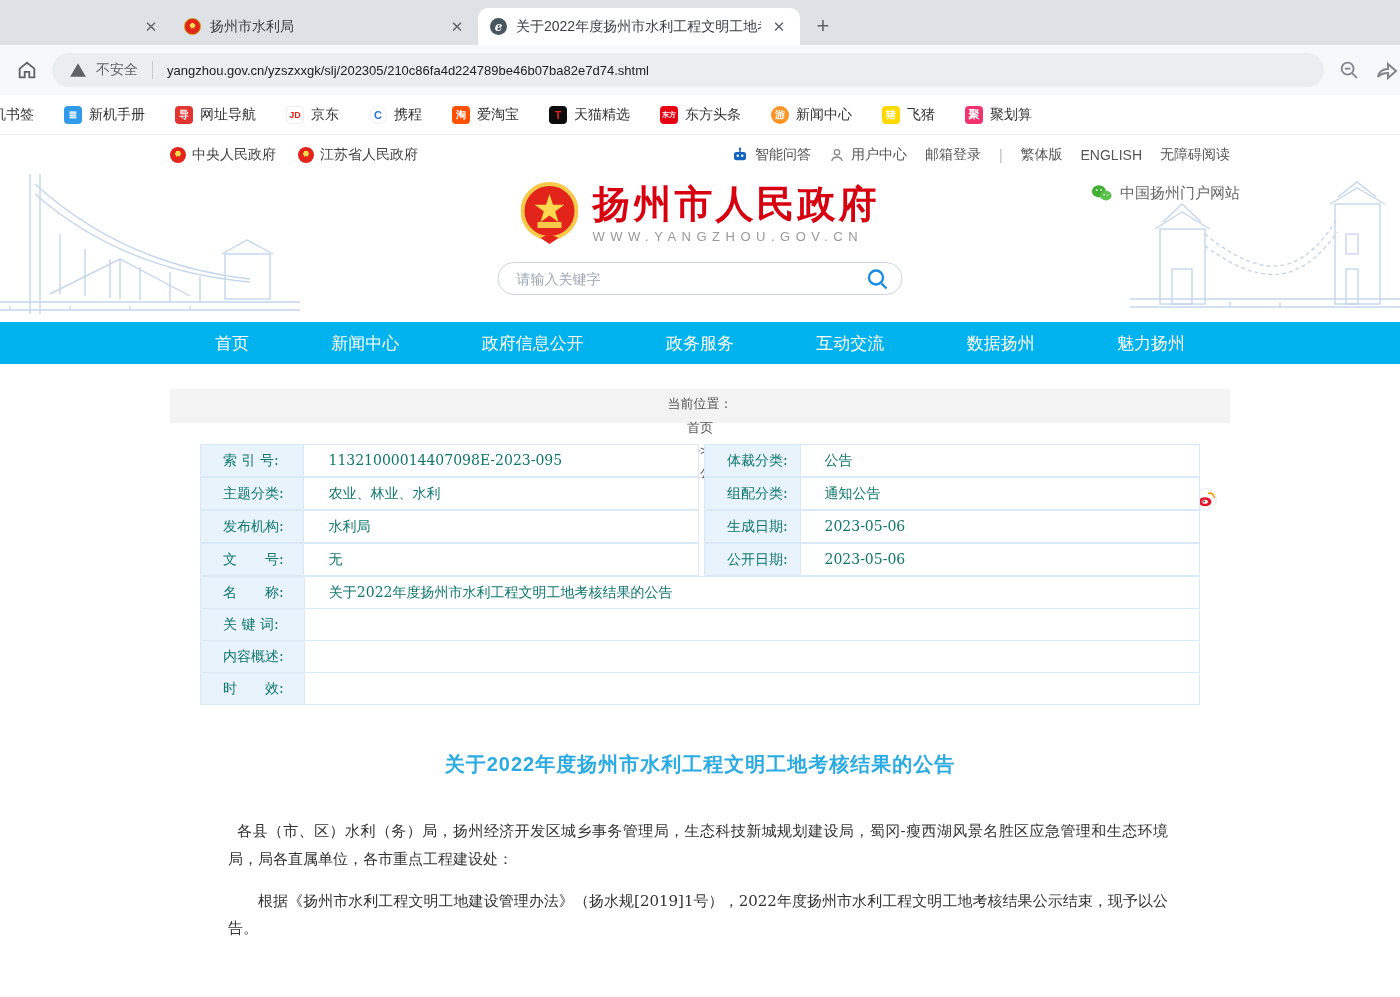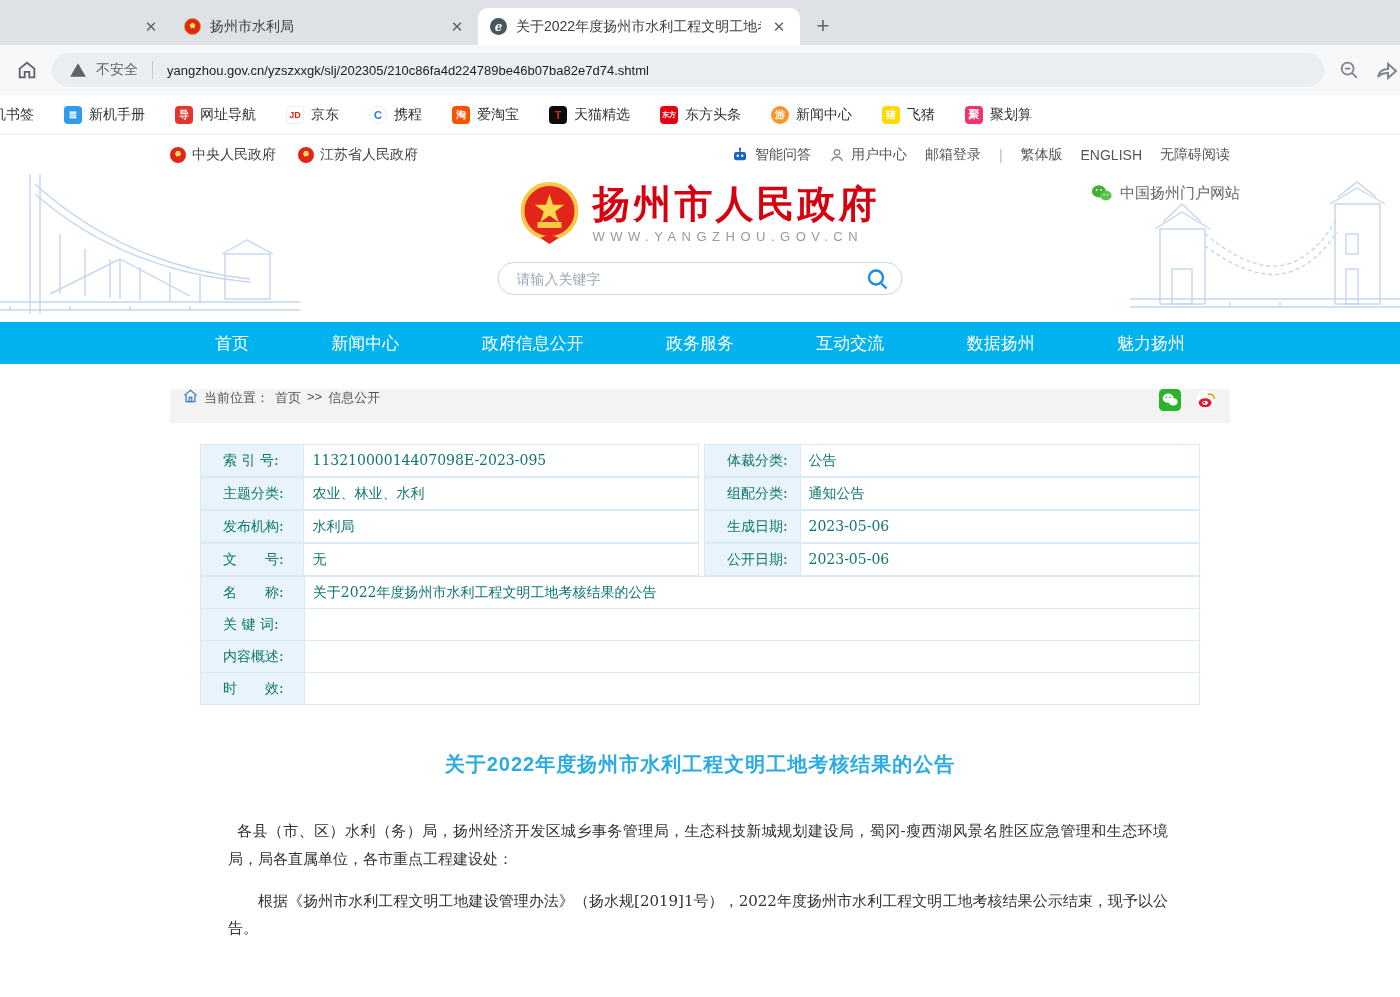--- a/index.html
+++ b/index.html
@@ -85,31 +85,31 @@
     font-family:"Liberation Sans",sans-serif; background:transparent; }
   .searchbar input::placeholder { color:#9aa7b5; }
 
   .nav { height:42px; background:#00b2ee; }
   .nav .container { height:100%; display:flex; align-items:center; justify-content:space-between;
     padding:0 45px 0 45px; }
   .nav-item { color:#fff; font-size:17px; cursor:pointer; white-space:nowrap; }
 
   .main { background:#fff; }
   .breadcrumb { margin-top:25px; height:34px; background:#f3f3f4; display:flex;
-    align-items:flex-start; padding:0 13px; font-size:13px; color:#555; gap:6px; }
+    align-items:center; padding:0 13px; font-size:13px; color:#555; gap:6px;flex-direction:column; }
   .crumb-link { cursor:pointer; }
   .crumb-right { margin-left:auto; display:flex; gap:14px; align-items:center; }
   .share-ic { width:22px; height:22px; cursor:pointer; }
 
   .meta { margin:22px 30px 0 30px; font-family:"DejaVu Serif",serif; font-size:14px; color:#0f766e; }
   .mrow { display:flex; }
   .mcell { border:1px solid #d9e9f7; height:33px; line-height:31px; margin-top:-1px;
     white-space:nowrap; overflow:hidden; }
   .mlabel { background:#e9f3fb; padding-left:22px; }
-  .mvalue { background:#fff; padding-left:8px; margin-left:-1px; }
+  .mvalue { background:#fff; padding-left:24px; margin-left:-1px; }
   .w-l1 { width:105px; } .w-v1 { width:398px; }
   .w-gap { width:5px; border:none; background:transparent; margin:0; }
   .w-l2 { width:97px; } .w-v2 { width:398px; margin-left:-1px; }
   .w-vfull { width:898px; }
 
   .article { font-family:"DejaVu Serif",serif; color:#333; }
   .article-title { margin-top:46px; text-align:center; color:#2aabe2; font-size:20px;
     font-weight:bold; font-family:"Liberation Sans",sans-serif; letter-spacing:1px; }
   .para { margin:0 62px 0 58px; font-size:15px; line-height:1.85; text-align:justify; }
   .para.first { margin-top:40px; text-indent:0.6em; }

